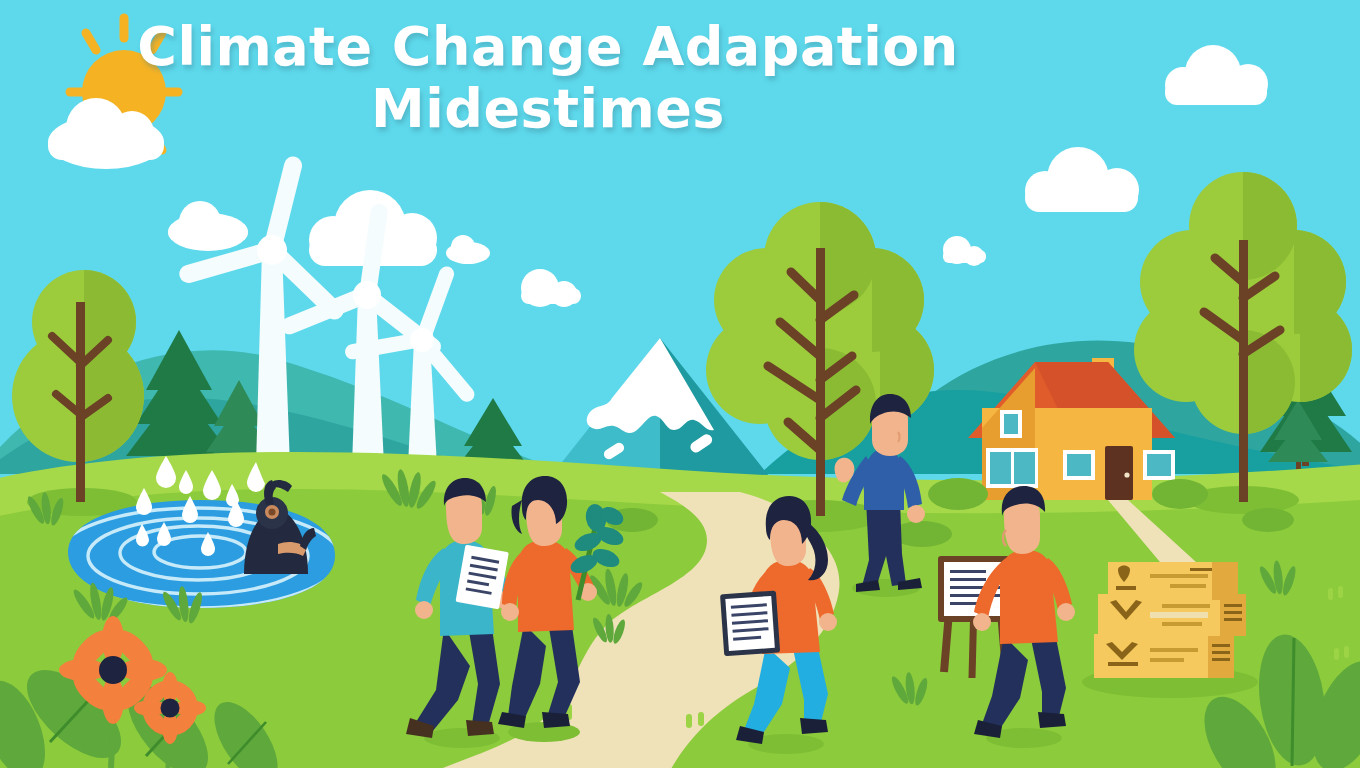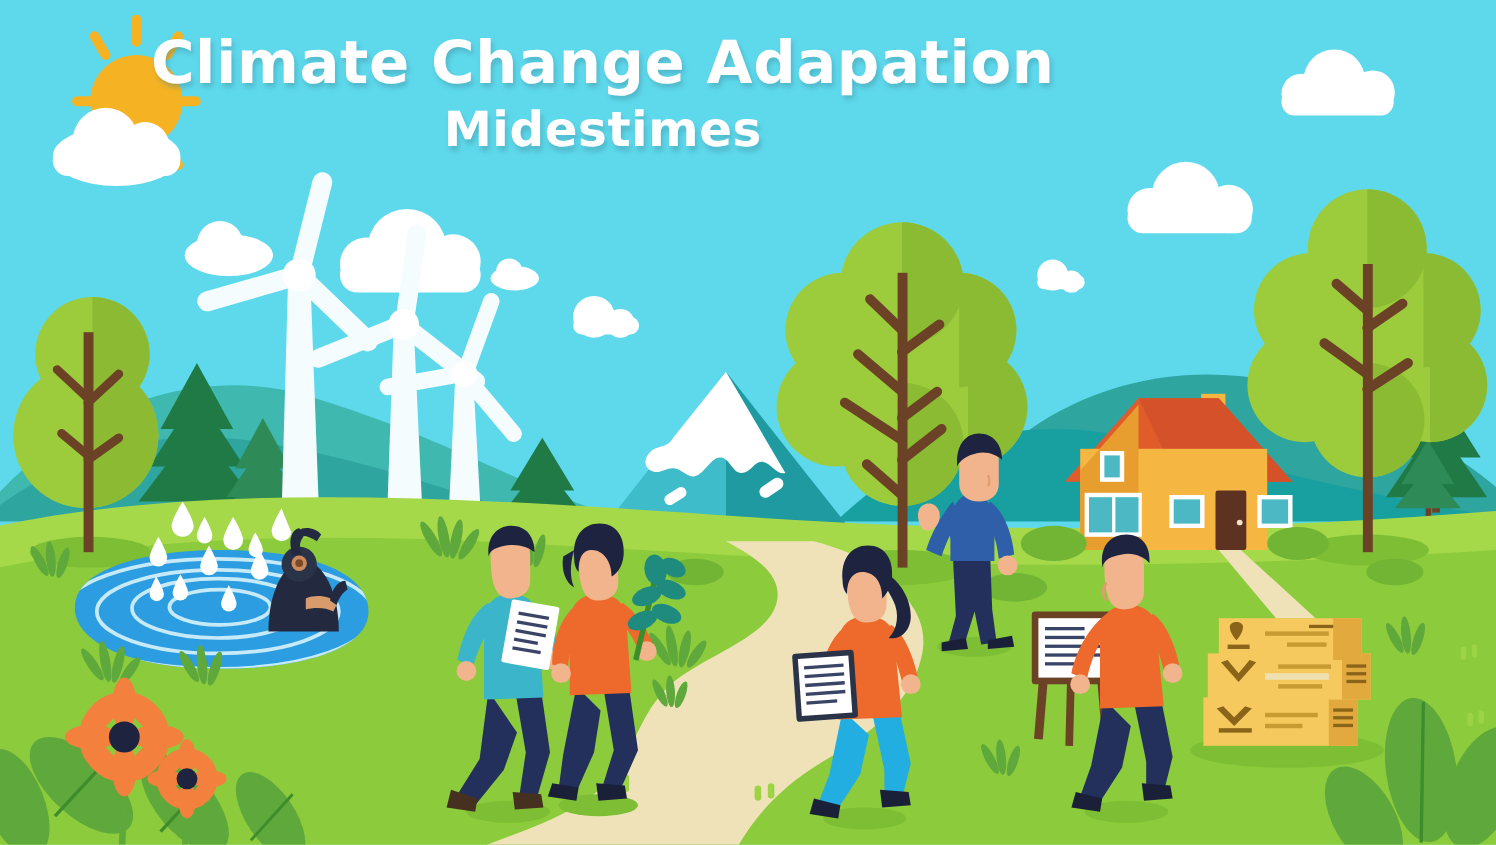--- a/index.html
+++ b/index.html
@@ -1,33 +1,33 @@
 <!DOCTYPE html>
 <html><head>
 <meta charset="utf-8">
 <style>
   html,body{margin:0;padding:0;background:#fff;}
   body{font-family:"Liberation Sans", sans-serif;}
   #scene{position:relative;width:1360px;height:768px;overflow:hidden;background:#5ED9EC;}
   #scene svg{display:block;position:absolute;top:0;left:0;}
   .title-wrap{
-    position:absolute;left:0;top:26px;width:1096px;
+    position:absolute;left:0;top:16px;width:1096px;
     text-align:center;pointer-events:none;z-index:50;
   }
   .title-line{
     display:block;
     font-family:"DejaVu Sans", sans-serif;
     font-weight:bold;
     font-size:54px;
     line-height:62px;
     letter-spacing:0.5px;
     color:#FFFFFF;
     text-shadow:2px 4px 5px rgba(60,130,145,0.38);
   }
-  .title-line.l2{font-size:44px;}
+  .title-line.l2{font-size:54px;}
 </style>
 </head>
 <body>
 
 <div id="scene">
 
   <svg width="1360" height="768" viewBox="0 0 1360 768">
     <defs>
       <clipPath id="frameClip">
           <rect x="0" y="0" width="1360" height="768"></rect>

